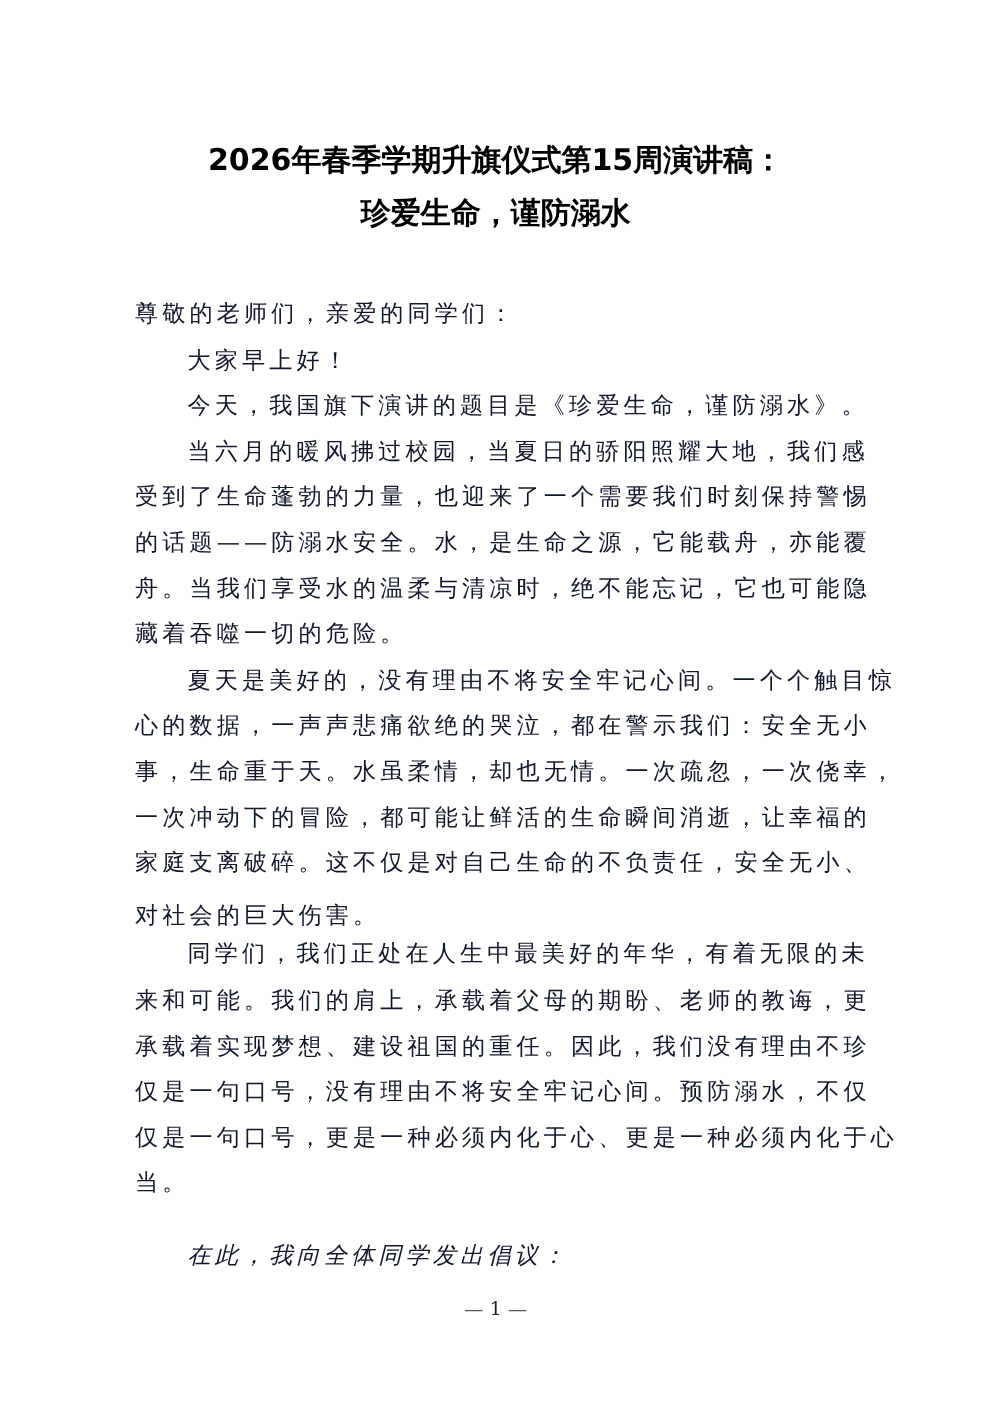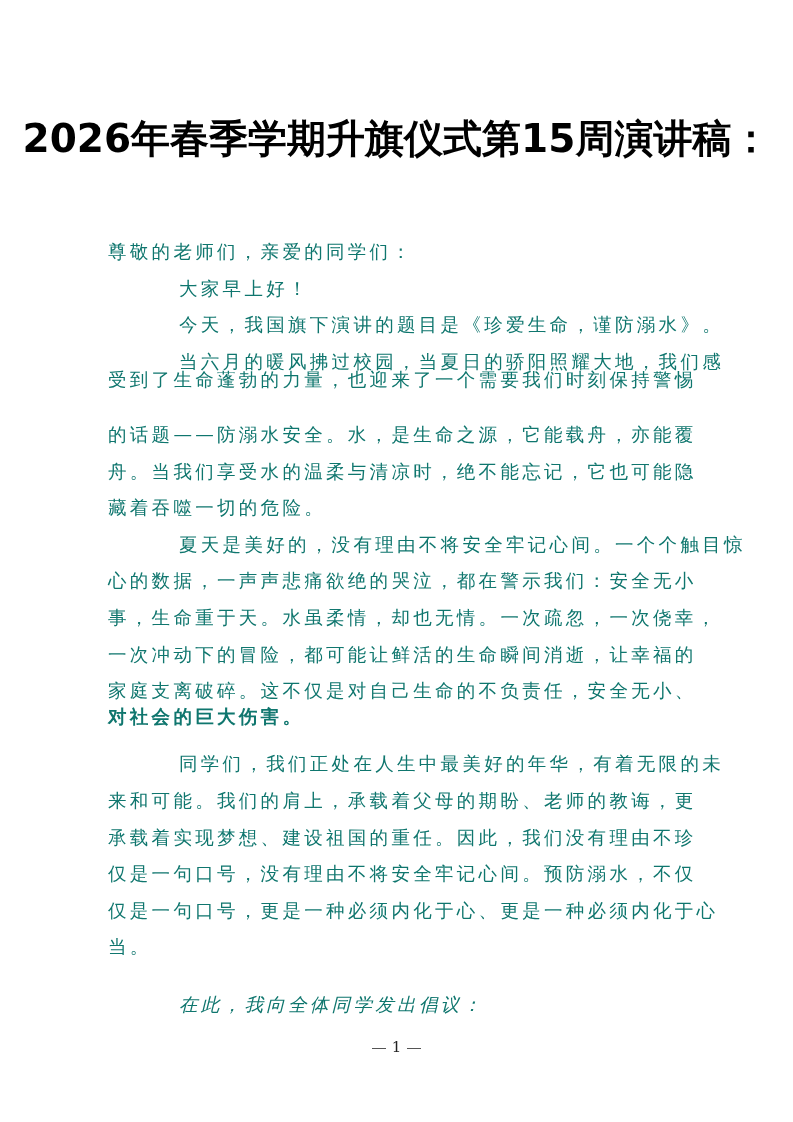--- a/index.html
+++ b/index.html
@@ -22,44 +22,43 @@
     height: 1122px;
     background: #ffffff;
   }
   .title {
     position: absolute;
     left: 0;
     width: 793px;
     text-align: center;
     font-family: "DejaVu Sans", "Liberation Sans", sans-serif;
     font-weight: bold;
-    font-size: 39px;
+    font-size: 24px;
     color: #000000;
     white-space: nowrap;
     letter-spacing: 0px;
   }
   .title.l1 { top: 112px; }
   .title.l2 { top: 154px; }
 
   .body-line {
     position: absolute;
     left: 108px;
     width: 578px;
     font-size: 18.5px;
     line-height: 24px;
     white-space: nowrap;
-    color: #0f766e;
+    color: #0f172a;
     letter-spacing: 3.3px;
     text-align: justify;
     text-align-last: justify;
   }
   .body-line.indent {
     left: 150px;
     width: 536px;
-    margin-left: 29px;
   }
   .body-line.short {
     text-align-last: left;
   }
   .footer {
     position: absolute;
     top: 1038px;
     left: 0;
     width: 793px;
     text-align: center;
@@ -74,36 +73,37 @@
     background: #555555;
     vertical-align: middle;
     margin: 0 6px;
   }
 </style>
 </head>
 <body>
 
 <div class="page">
   <div class="title l1">2026年春季学期升旗仪式第15周演讲稿：</div>
+  <div class="title l2">珍爱生命，谨防溺水</div>
 
   <div id="body-container">
       <div class="body-line short" style="top: 240px;">尊敬的老师们，亲爱的同学们：</div>
       <div class="body-line indent short" style="top: 276.6px;">大家早上好！</div>
       <div class="body-line indent short" style="top: 313.2px;">今天，我国旗下演讲的题目是《珍爱生命，谨防溺水》。</div>
       <div class="body-line indent" style="top: 349.8px;">当六月的暖风拂过校园，当夏日的骄阳照耀大地，我们感</div>
-      <div class="body-line" style="top: 368px;">受到了生命蓬勃的力量，也迎来了一个需要我们时刻保持警惕</div>
+      <div class="body-line" style="top: 386px;">受到了生命蓬勃的力量，也迎来了一个需要我们时刻保持警惕</div>
       <div class="body-line" style="top: 423px;">的话题——防溺水安全。水，是生命之源，它能载舟，亦能覆</div>
       <div class="body-line" style="top: 459.6px;">舟。当我们享受水的温柔与清凉时，绝不能忘记，它也可能隐</div>
       <div class="body-line short" style="top: 496.2px;">藏着吞噬一切的危险。</div>
       <div class="body-line indent" style="top: 532.8px;">夏天是美好的，没有理由不将安全牢记心间。一个个触目惊</div>
       <div class="body-line" style="top: 569.4px;">心的数据，一声声悲痛欲绝的哭泣，都在警示我们：安全无小</div>
       <div class="body-line" style="top: 606px; font-family: Liberation Serif, serif;">事，生命重于天。水虽柔情，却也无情。一次疏忽，一次侥幸，</div>
       <div class="body-line" style="top: 642.6px;">一次冲动下的冒险，都可能让鲜活的生命瞬间消逝，让幸福的</div>
       <div class="body-line" style="top: 679.2px;">家庭支离破碎。这不仅是对自己生命的不负责任，安全无小、</div>
-      <div class="body-line short" style="top: 705px; font-weight: bold;">对社会的巨大伤害。</div>
+      <div class="body-line short" style="top: 721px;">对社会的巨大伤害。</div>
       <div class="body-line indent" style="top: 752.4px;">同学们，我们正处在人生中最美好的年华，有着无限的未</div>
       <div class="body-line" style="top: 789px;">来和可能。我们的肩上，承载着父母的期盼、老师的教诲，更</div>
       <div class="body-line" style="top: 825.6px;">承载着实现梦想、建设祖国的重任。因此，我们没有理由不珍</div>
       <div class="body-line" style="top: 862.2px;">仅是一句口号，没有理由不将安全牢记心间。预防溺水，不仅</div>
       <div class="body-line" style="top: 898.8px;">仅是一句口号，更是一种必须内化于心、更是一种必须内化于心</div>
       <div class="body-line short" style="top: 935.4px;">当。</div>
       <div class="body-line indent short" style="top: 993px; font-style: italic;">在此，我向全体同学发出倡议：</div>
     </div>
 
   <div class="footer">

